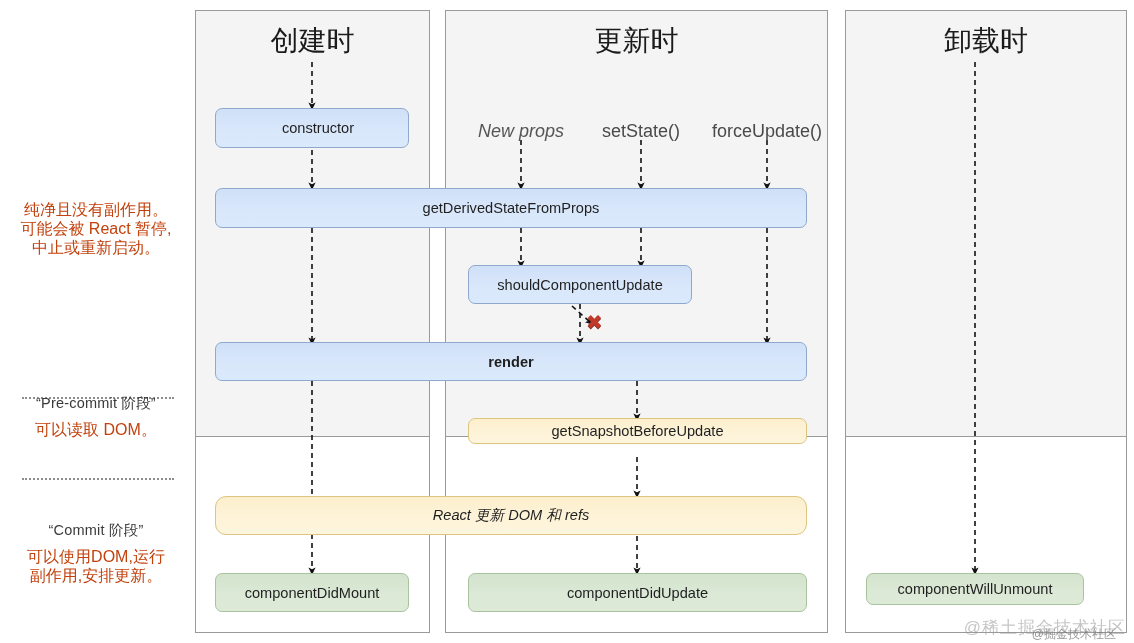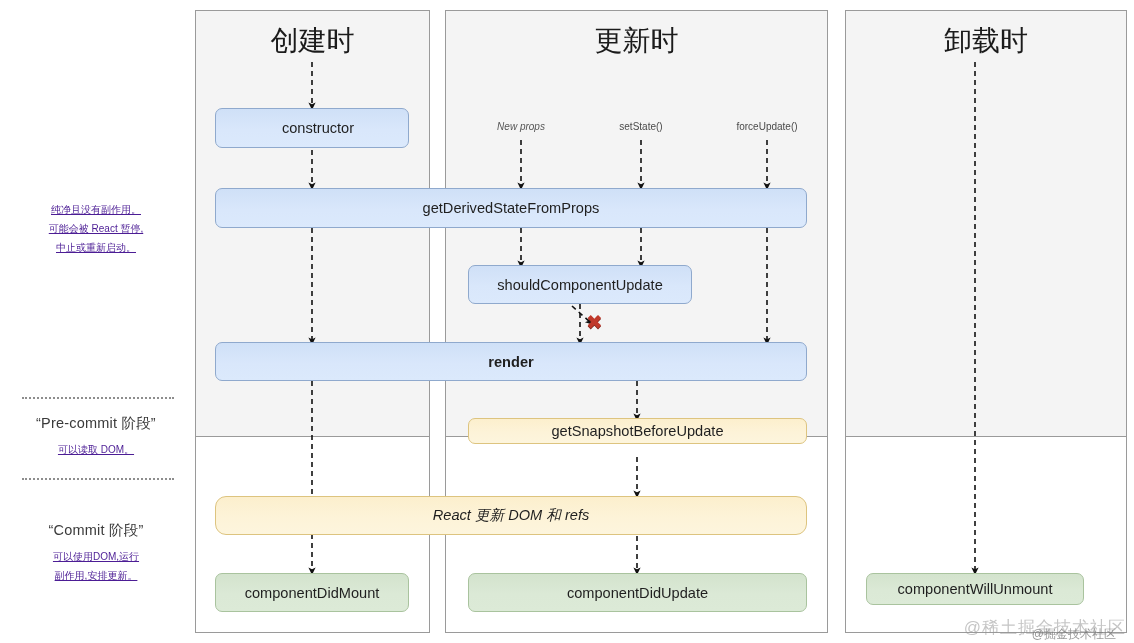--- a/index.html
+++ b/index.html
@@ -31,24 +31,23 @@
     text-align: center;
   }
   .phase-title {
     font-size: 14.5px;
     color: #3a3a3a;
     letter-spacing: .2px;
     margin-bottom: 7px;
     white-space: nowrap;
   }
   .phase-desc {
-    font-size: 10px;
-    color: #4c1d95;
+    font-size: 16px;
+    color: #c2410c;
     line-height: 19px;
-    text-decoration: underline;
   }
   .dotted-rule {
     position: absolute;
     left: 22px;
     width: 152px;
     border-top: 2px dotted #8d8d8d;
     height: 0;
   }
 
   
@@ -102,21 +101,21 @@
     background: linear-gradient(to bottom, #d3e3cd 0%, #dbe9d6 55%, #dcead7 100%);
     border: 1px solid #a9c39e;
     text-align: right;
   }
   .node.bold { font-weight: bold; }
   .node.ital { font-style: italic; border-radius: 11px; }
 
   
   .trigger-label {
     position: absolute;
-    font-size: 10px;
+    font-size: 18px;
     color: #4a4a4a;
     text-align: center;
     z-index: 6;
     white-space: nowrap;
   }
   .trigger-label.ital { font-style: italic; color: #555; }
 
   
   #arrows {
     position: absolute;
@@ -186,21 +185,21 @@
   <div class="phase-block" style="top:200px;">
     <div class="phase-desc">
       <div>纯净且没有副作用。</div>
       <div>可能会被 React 暂停,</div>
       <div>中止或重新启动。</div>
     </div>
   </div>
 
   <div class="dotted-rule" style="top:397px;"></div>
 
-  <div class="phase-block" style="top:414px;">
+  <div class="phase-block" style="top:394px;">
     <div class="phase-title">“Pre-commit 阶段”</div>
     <div class="phase-desc">
       <div>可以读取 DOM。</div>
     </div>
   </div>
 
   <div class="dotted-rule" style="top:478px;"></div>
 
   <div class="phase-block" style="top:521px;">
     <div class="phase-title">“Commit 阶段”</div>

